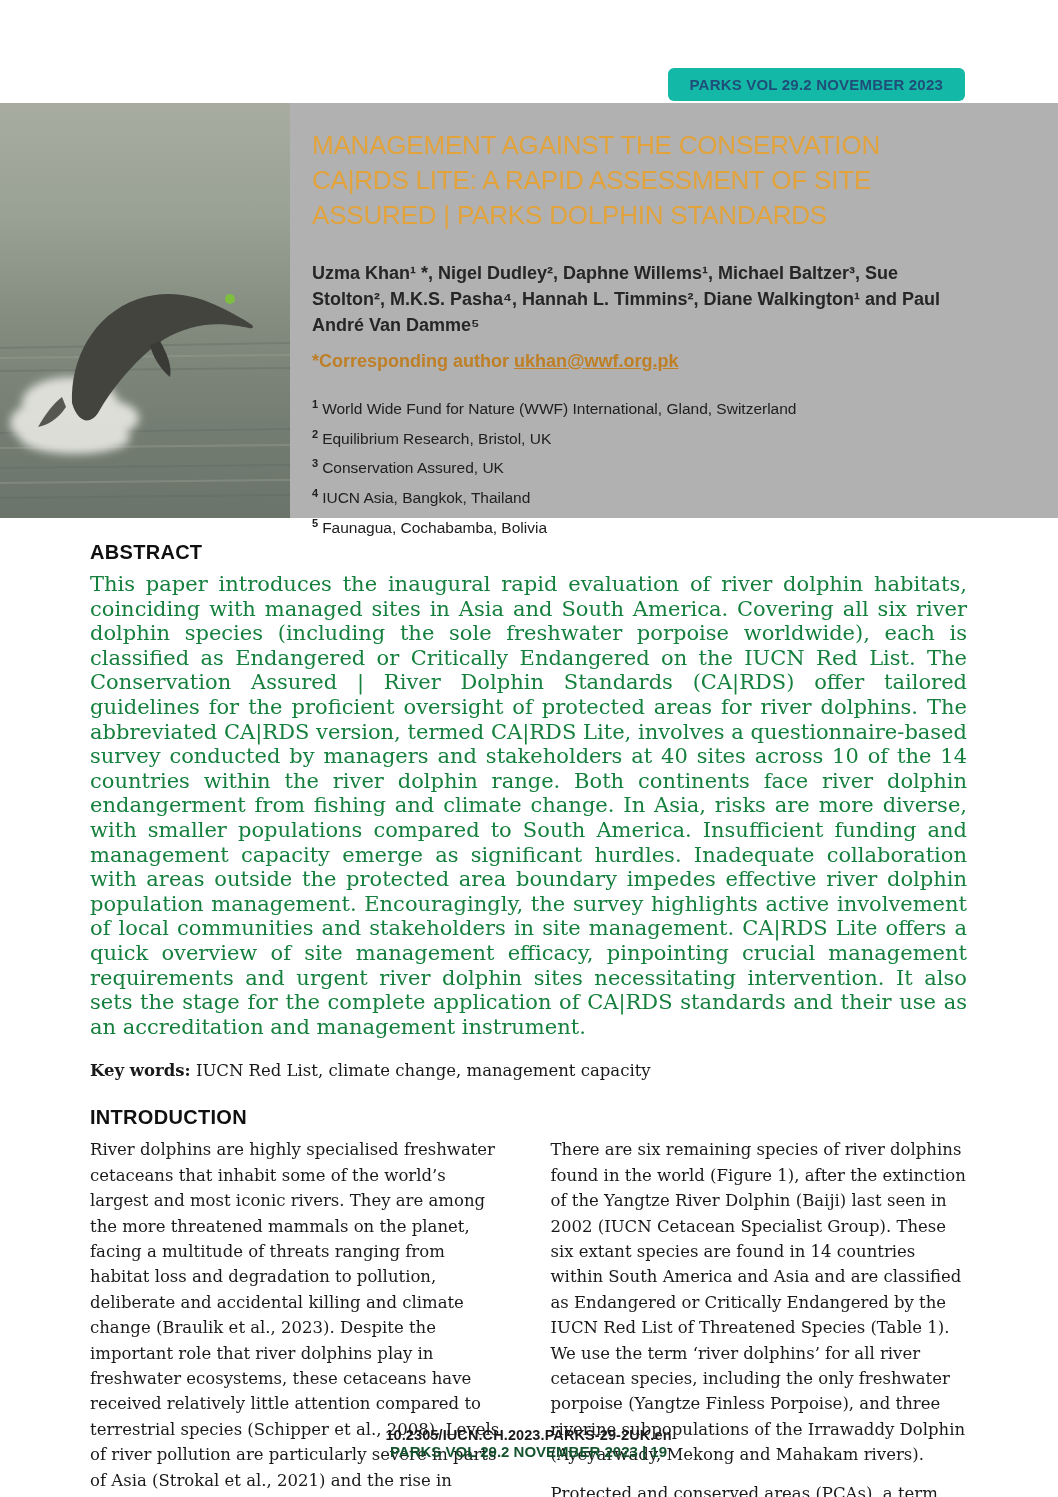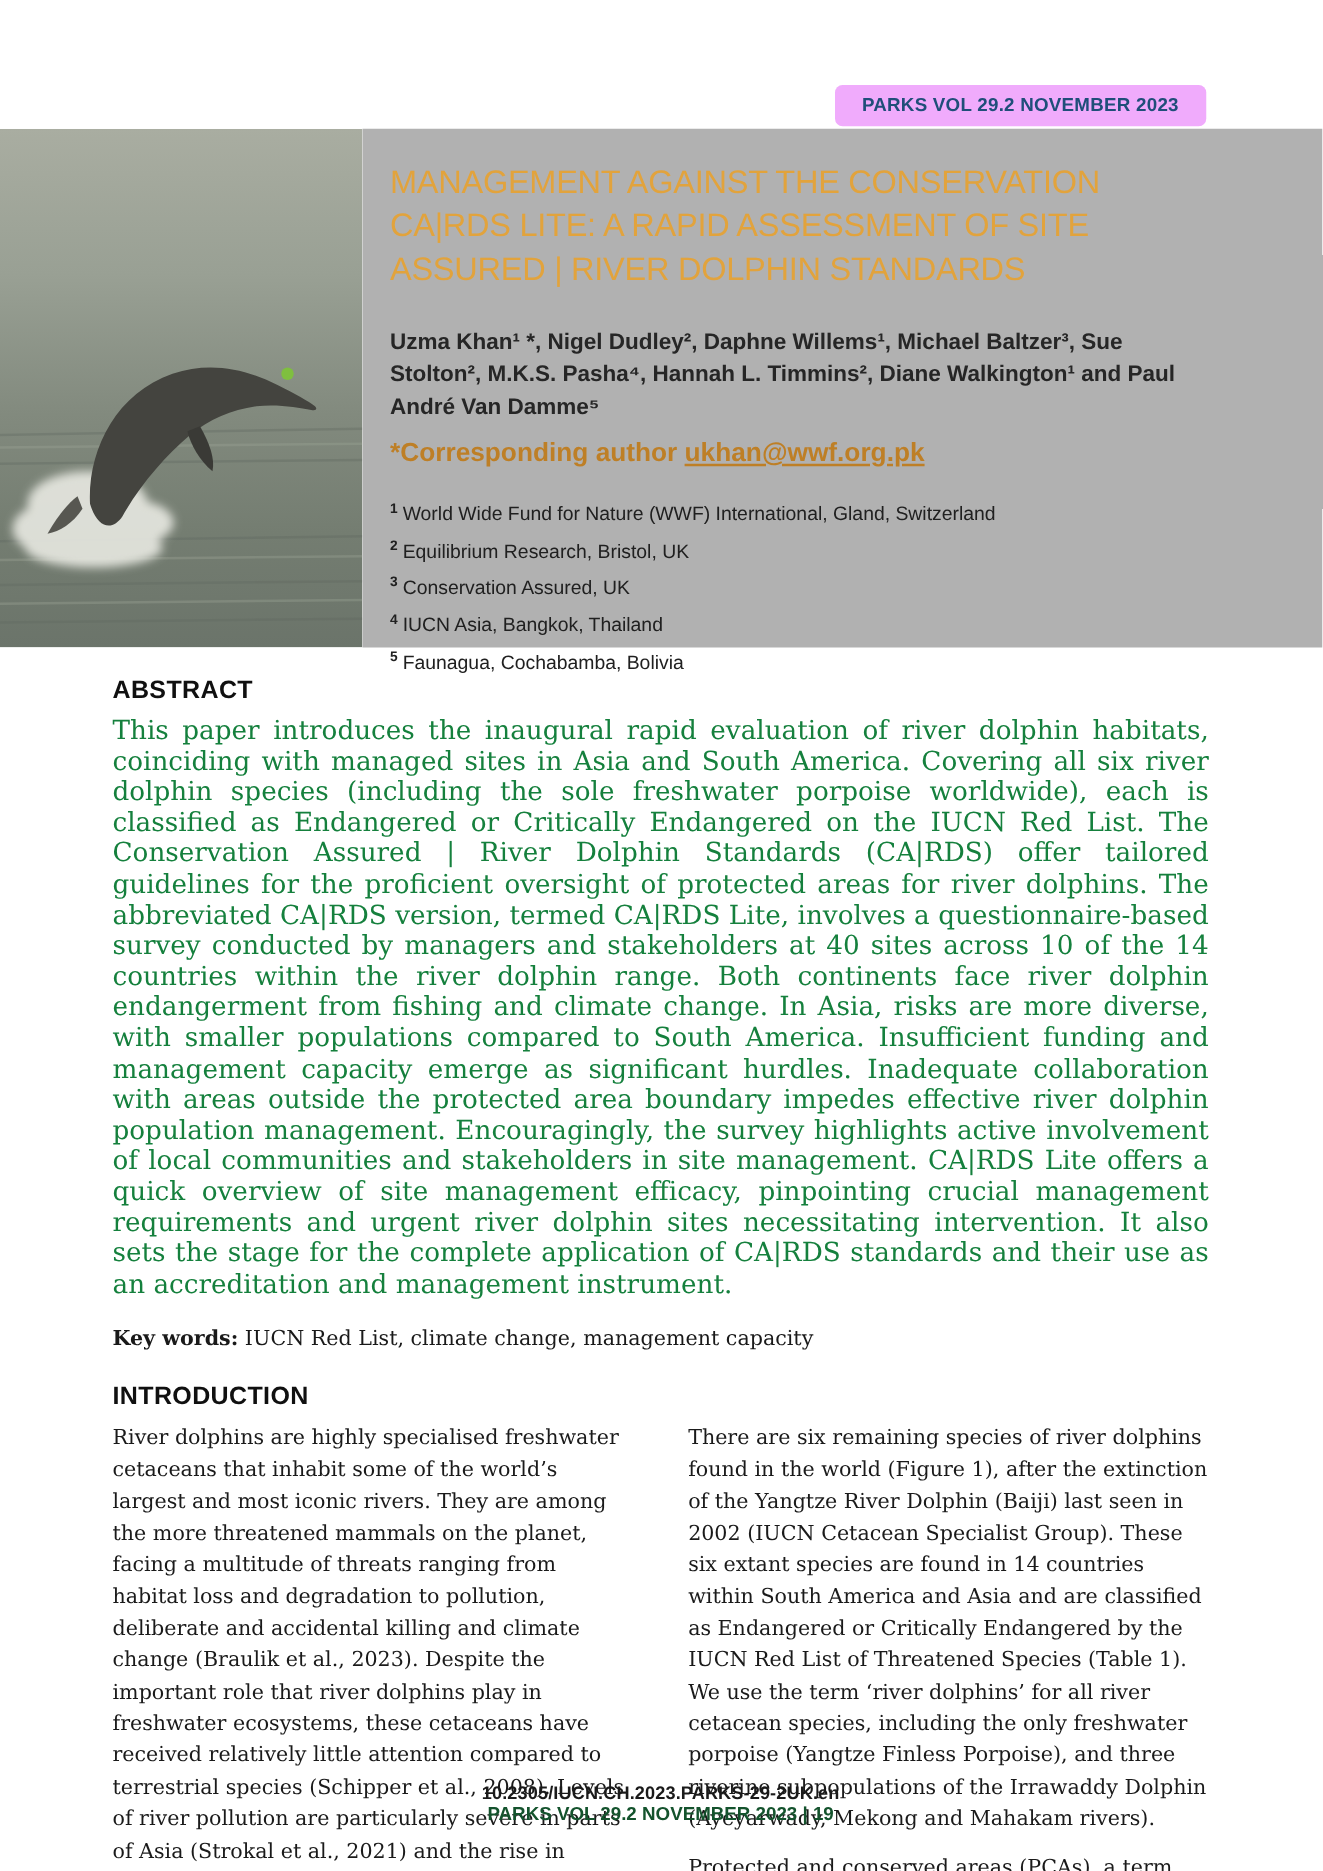--- a/index.html
+++ b/index.html
@@ -6,36 +6,36 @@
   html,body { background:#ffffff; }
   body {
     width:1058px; height:1497px;
     position:relative; overflow:hidden;
     font-family:"Liberation Sans", sans-serif;
     color:#191919;
   }
   
   .badge-row { padding-top:68px; display:flex; justify-content:flex-end; padding-right:93px; }
   .vol-badge {
-    background:#f0abfc; color:#1f4e79;
+    background:#14b8a6; color:#1f4e79;
     font-size:15px; font-weight:700; letter-spacing:.2px;
     padding:8px 22px; border-radius:6px;
   }
   
   .hero { margin-top:2px; display:flex; height:415px; width:100%; }
   .hero-photo { width:290px; height:100%; flex:0 0 290px; position:relative; overflow:hidden; }
   .hero-photo svg { display:block; width:100%; height:100%; }
   .hero-panel { flex:1; background:#b1b1b1; padding:25px 70px 20px 22px; }
   .paper-title { color:#e2a33c; font-size:26px; line-height:35px; font-weight:500; letter-spacing:-0.2px; }
   .paper-title span { display:block; }
   .authors {
     margin-top:27px; max-width:655px;
     color:#262626; font-size:18px; line-height:26px; font-weight:600;
   }
-  .corresponding { margin-top:13px; font-size:21px; color:#be7f26; font-weight:600; }
+  .corresponding { margin-top:13px; font-size:18px; color:#be7f26; font-weight:600; }
   .corresponding a { color:#be7f26; text-decoration:underline; }
   .affiliations { margin-top:20px; font-size:15.5px; color:#202020; }
   .affiliations .aff-line { line-height:24.5px; }
   .affiliations sup { font-weight:700; font-size:11px; margin-right:4px; }
   
   .main { padding:0 91px 0 90px; }
   .section-heading {
     font-size:20px; font-weight:800; color:#101010; letter-spacing:.3px;
     margin-top:23px; margin-bottom:8px;
   }
@@ -118,21 +118,21 @@
       </g>
 
       <circle cx="230" cy="196" r="5" fill="#7fbf3f"></circle>
     </svg>
   </div>
 
   <div class="hero-panel">
     <h1 class="paper-title">
       <span>MANAGEMENT AGAINST THE CONSERVATION</span>
       <span>CA|RDS LITE: A RAPID ASSESSMENT OF SITE</span>
-      <span>ASSURED | RIVER DOLPHIN STANDARDS</span>
+      <span>ASSURED | PARKS DOLPHIN STANDARDS</span>
     </h1>
 
     <div class="authors">Uzma Khan¹ *, Nigel Dudley², Daphne Willems¹, Michael Baltzer³, Sue Stolton², M.K.S. Pasha⁴, Hannah L. Timmins², Diane Walkington¹ and Paul André Van Damme⁵</div>
 
     <div class="corresponding"><span>*Corresponding author </span><a href="#">ukhan@wwf.org.pk</a></div>
 
     <div class="affiliations">
       <div class="aff-line"><sup>1</sup><span>World Wide Fund for Nature (WWF) International, Gland, Switzerland</span></div>
       <div class="aff-line"><sup>2</sup><span>Equilibrium Research, Bristol, UK</span></div>
       <div class="aff-line"><sup>3</sup><span>Conservation Assured, UK</span></div>

